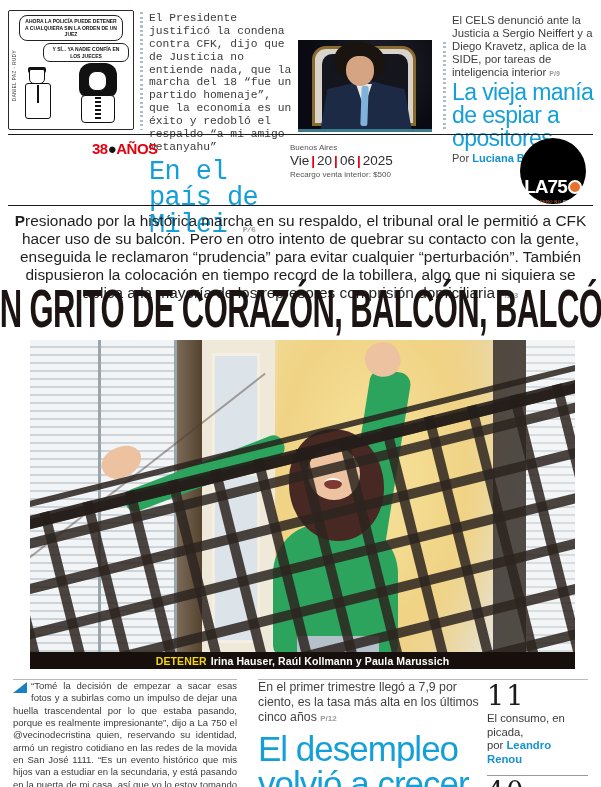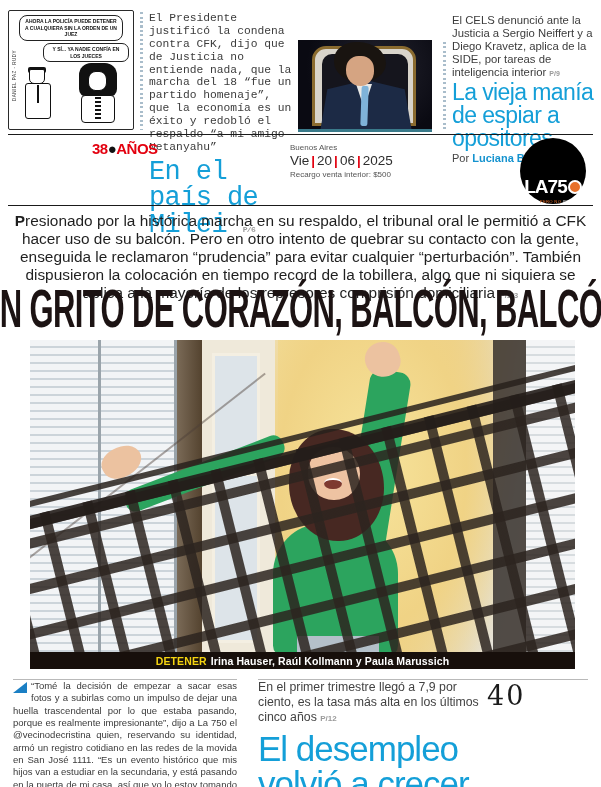--- a/index.html
+++ b/index.html
@@ -282,18 +282,22 @@
   <div class="bcol col-desempleo">
     <div class="kick"><span>En el primer trimestre llegó a 7,9 por ciento, es la tasa más alta en los últimos cinco años </span><span class="pref">P/12</span></div>
     <div class="bighead">
       <div>El desempleo</div>
       <div>volvió a crecer</div>
     </div>
   </div>
 
   <div class="bcol col-briefs">
     <div class="brief">
+      <div class="num">11</div>
+      <div class="t"><span>El consumo, en picada,</span><br><span>por </span><b>Leandro Renou</b></div>
+    </div>
+    <div class="brief">
       <div class="num">40</div>
 
     </div>
   </div>
 
 </div>
 
 </body></html>

